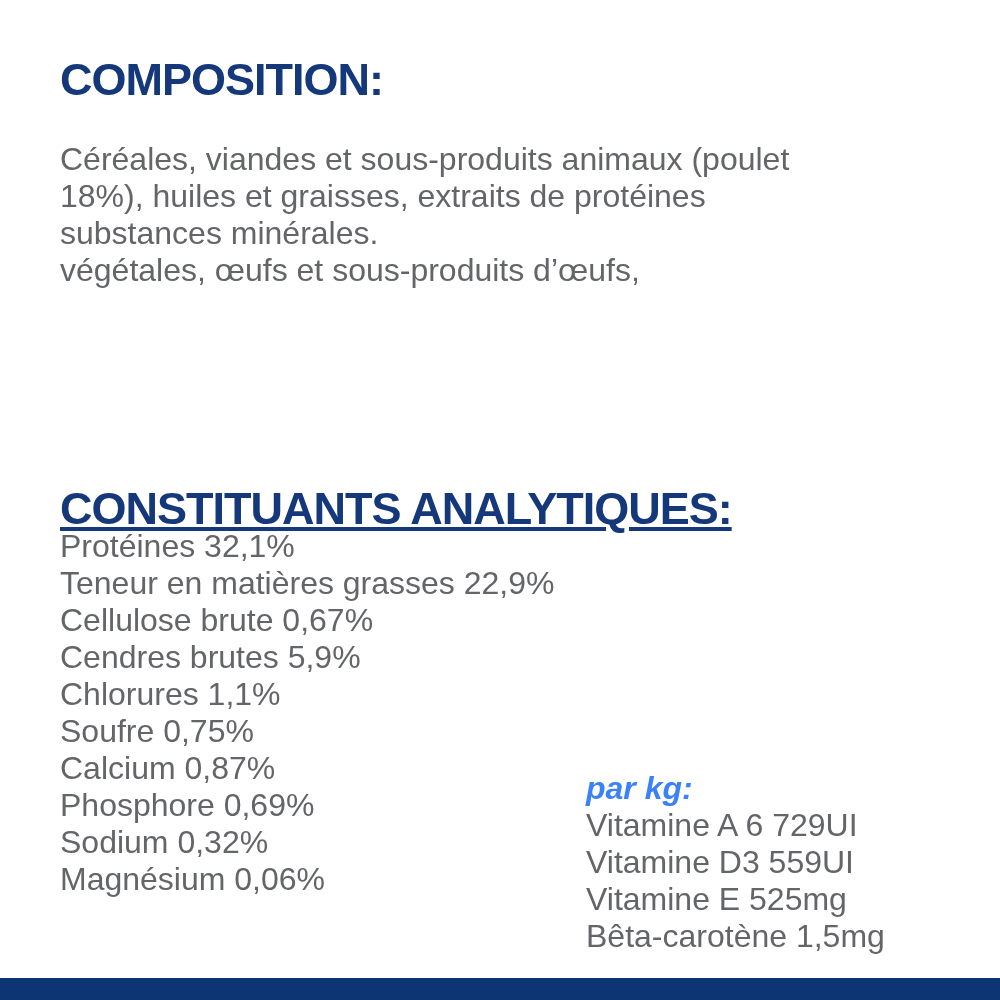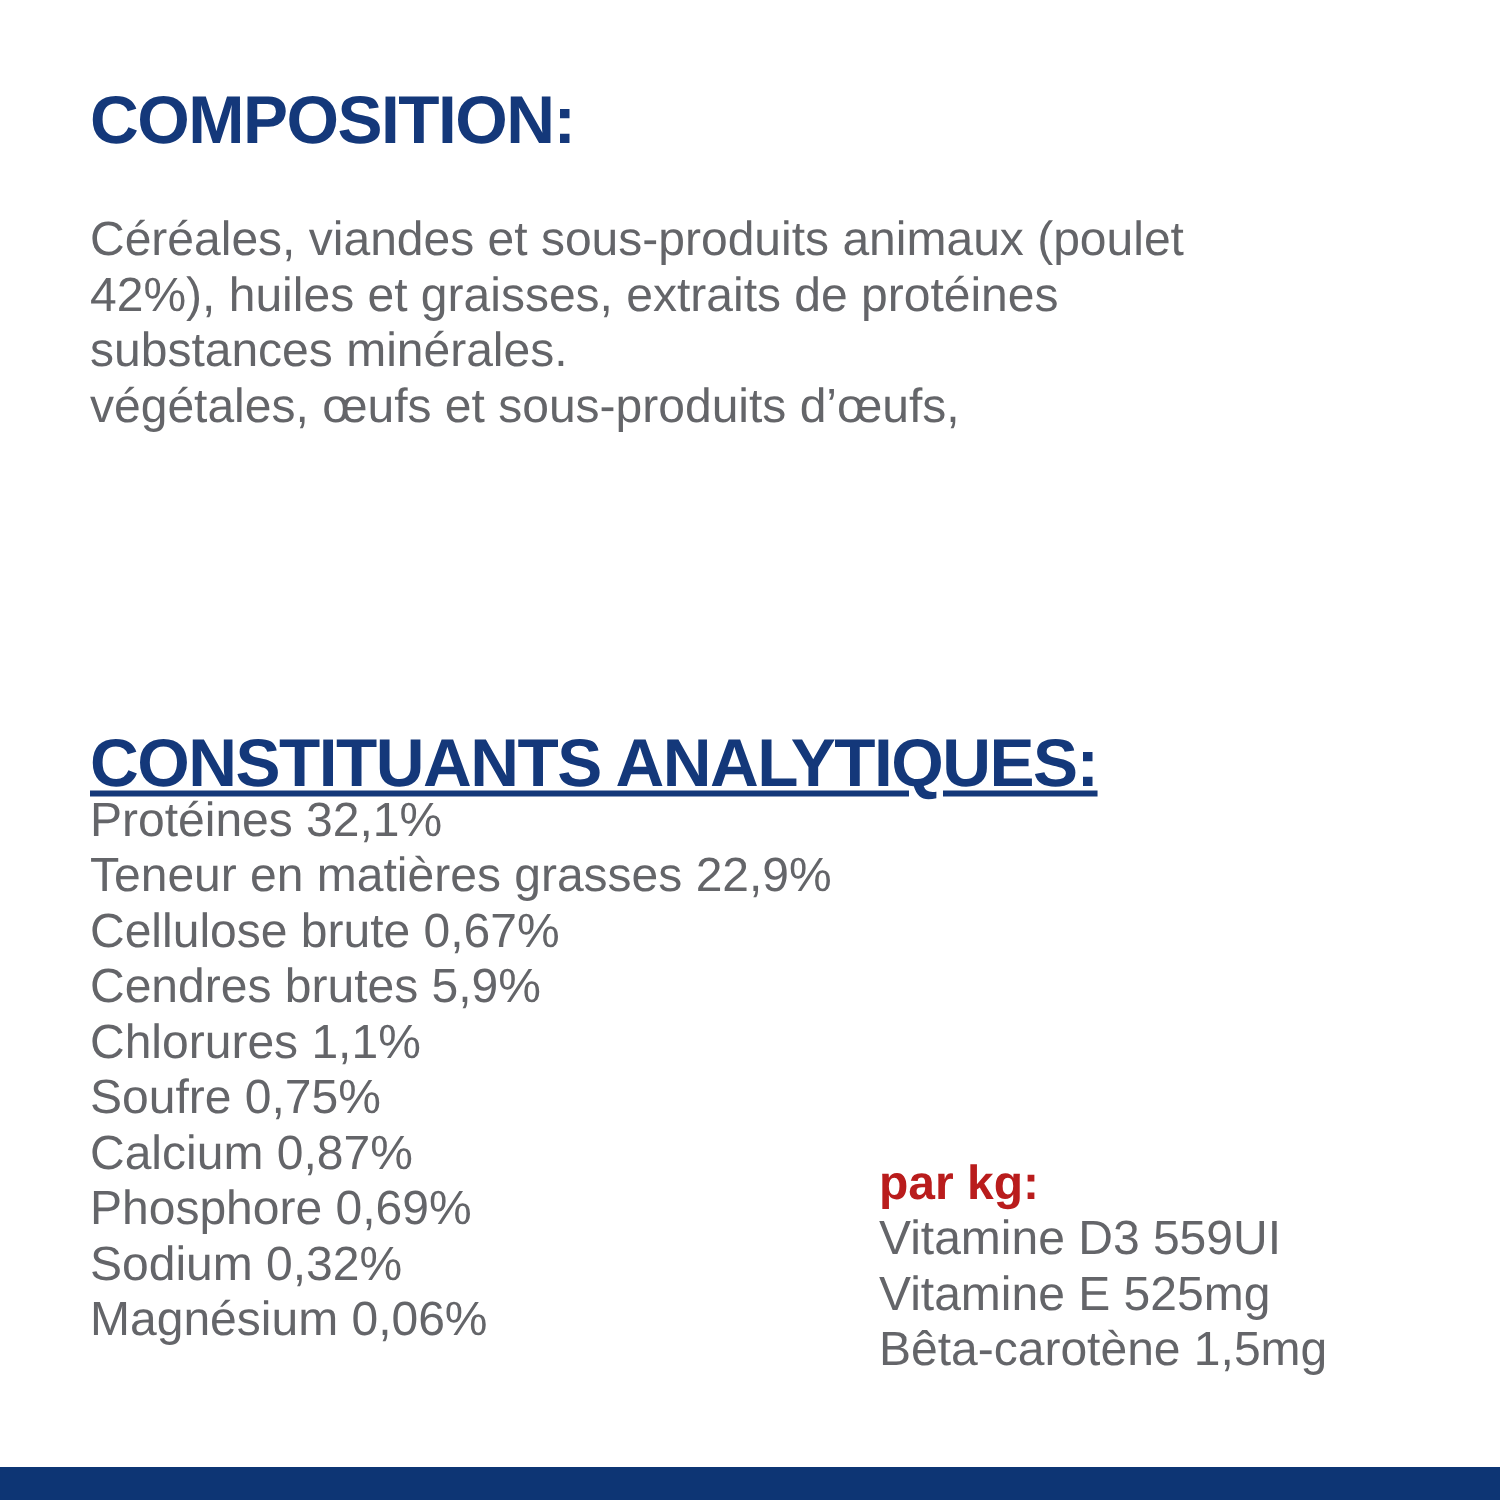--- a/index.html
+++ b/index.html
@@ -41,41 +41,42 @@
     position: absolute;
     left: 586px;
     top: 770px;
     font-size: 32px;
     line-height: 37px;
     color: #646569;
     white-space: nowrap;
   }
   .per-kg-heading {
     font-weight: 700;
-    color: #b91c1c;
+    color: #3b82f6;
+    font-style: italic;
   }
   .footer-bar {
     position: absolute;
     left: 0;
     top: 978px;
     width: 1000px;
     height: 22px;
     background: #0d3574;
   }
 </style>
 </head>
 <body>
 
 <div class="page">
 
   <h1 class="section-heading" id="composition-heading">COMPOSITION:</h1>
 
   <div class="body-text" id="composition-text">
     <div>Céréales, viandes et sous-produits animaux (poulet</div>
-    <div>42%), huiles et graisses, extraits de protéines</div>
+    <div>18%), huiles et graisses, extraits de protéines</div>
     <div>substances minérales.</div>
     <div>végétales, œufs et sous-produits d’œufs,</div>
   </div>
 
   <h1 class="section-heading" id="analytics-heading">CONSTITUANTS ANALYTIQUES:</h1>
 
   <div class="body-text" id="analytics-list">
     <div>Protéines 32,1%</div>
     <div>Teneur en matières grasses 22,9%</div>
     <div>Cellulose brute 0,67%</div>
@@ -83,20 +84,21 @@
     <div>Chlorures 1,1%</div>
     <div>Soufre 0,75%</div>
     <div>Calcium 0,87%</div>
     <div>Phosphore 0,69%</div>
     <div>Sodium 0,32%</div>
     <div>Magnésium 0,06%</div>
   </div>
 
   <div id="per-kg-col">
     <div class="per-kg-heading">par kg:</div>
+    <div>Vitamine A 6 729UI</div>
     <div>Vitamine D3 559UI</div>
     <div>Vitamine E 525mg</div>
     <div>Bêta-carotène 1,5mg</div>
   </div>
 
   <div class="footer-bar"></div>
 
 </div>
 
 </body></html>

